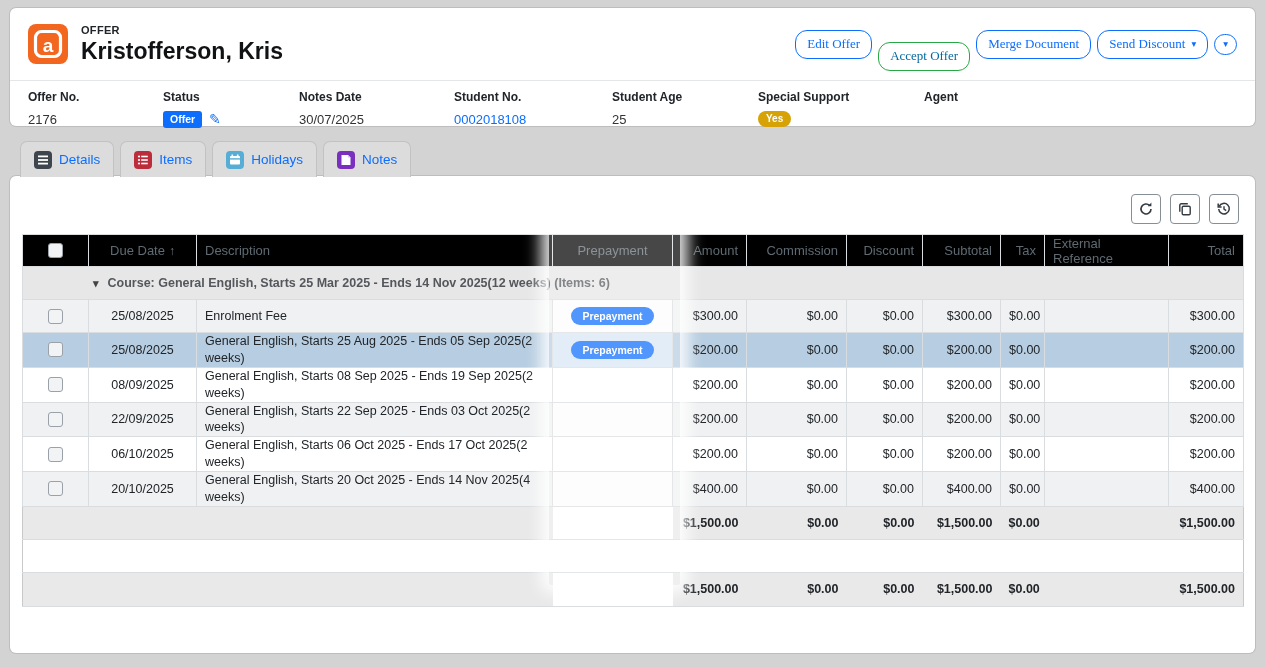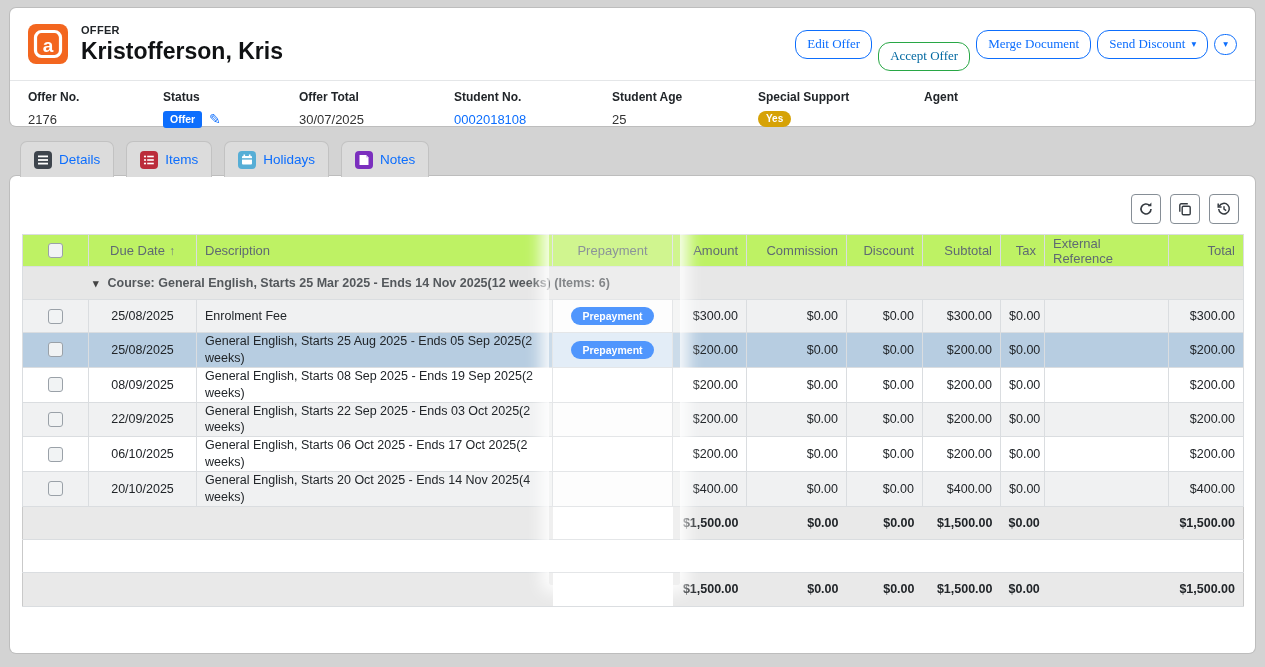--- a/index.html
+++ b/index.html
@@ -40,21 +40,21 @@
   .info-row { display: flex; padding: 9px 18px 0; gap: 43px; }
   .field-label { font-size: 12px; font-weight: bold; color: #212529; }
   .field-value { font-size: 13px; color: #333; margin-top: 7px; display: flex; align-items: center; min-height: 17px; }
   .f-offer-no { width: 92px; } .f-status { width: 93px; } .f-offer-date { width: 112px; }
   .f-student-no { width: 115px; } .f-student-age { width: 103px; } .f-special { width: 123px; }
   .badge-blue { background: #0d6efd; color: #fff; font-size: 10.5px; font-weight: bold; padding: 3px 7px; border-radius: 3px; line-height: 1; }
   .edit-glyph { color: #0d6efd; font-size: 14px; margin-left: 7px; cursor: pointer; line-height: 1; }
   .link { color: #0d6efd; cursor: pointer; }
   .badge-yellow { background: #d6a206; color: #fff; font-size: 10px; font-weight: bold; padding: 3px 8px; border-radius: 9px; line-height: 1; }
   
-  .tabs { position: absolute; left: 20px; top: 140px; height: 37px; display: flex; gap: 12px; align-items: flex-end; z-index: 3; }
+  .tabs { position: absolute; left: 20px; top: 140px; height: 37px; display: flex; gap: 6px; align-items: flex-end; z-index: 3; }
   .tab {
     display: flex; align-items: center; gap: 7px;
     height: 36px; padding: 0 13px;
     background: #dcdcdc; border: 1px solid #c2c2c2; border-bottom: none;
     border-radius: 7px 7px 0 0;
     font-size: 13.5px; color: #0d6efd; cursor: pointer; white-space: nowrap;
   }
   .tab.active { background: #fff; color: #212529; height: 37px; }
   .tab-ic { flex: 0 0 auto; display: block; }
   
@@ -66,21 +66,21 @@
     background: #fff; color: #343a40; cursor: pointer;
     display: flex; align-items: center; justify-content: center;
   }
   
   .grid {
     position: absolute; left: 12px; top: 58px; width: 1221px;
     border-collapse: collapse; table-layout: fixed;
     font-size: 12.5px; border: 1px solid #c9c9c9;
   }
   .grid th, .grid td { border: 1px solid #dadde0; padding: 0 8px; vertical-align: middle; }
-  .grid thead th { background: #bef264; color: #5f6a72; font-weight: normal; height: 32px; font-size: 13px; }
+  .grid thead th { background: #000000; color: #5f6a72; font-weight: normal; height: 32px; font-size: 13px; }
   .grid tbody td { height: 33px; }
   .c-due { text-align: center; }
   .c-desc { text-align: left; padding: 7px 8px; line-height: 1.35; }
   .c-prepay { text-align: center; }
   .c-num { text-align: right; }
   .c-ext { text-align: left; }
   .sort-arrow { color: #6f7a82; margin-left: 4px; font-size: 12px; }
   .checkbox { width: 15px; height: 15px; border: 1px solid #9aa1a8; border-radius: 3px; background: #f1f3f4; margin: 0 auto; cursor: pointer; }
   .group-row td { background: #e7e7e7; font-weight: bold; color: #54585c; height: 30px; padding-left: 70px; }
   .collapse-arrow { margin-right: 9px; font-size: 11px; color: #444; cursor: pointer; }
@@ -138,21 +138,21 @@
       <div class="field-value">2176</div>
     </div>
     <div class="field f-status">
       <div class="field-label">Status</div>
       <div class="field-value">
         <span class="badge-blue">Offer</span>
         <span class="edit-glyph">✎</span>
       </div>
     </div>
     <div class="field f-offer-date">
-      <div class="field-label">Offer Total</div>
+      <div class="field-label">Notes Date</div>
       <div class="field-value">30/07/2025</div>
     </div>
     <div class="field f-student-no">
       <div class="field-label">Student No.</div>
       <div class="field-value">
           <span class="link">0002018108</span>
         </div>
     </div>
     <div class="field f-student-age">
       <div class="field-label">Student Age</div>

